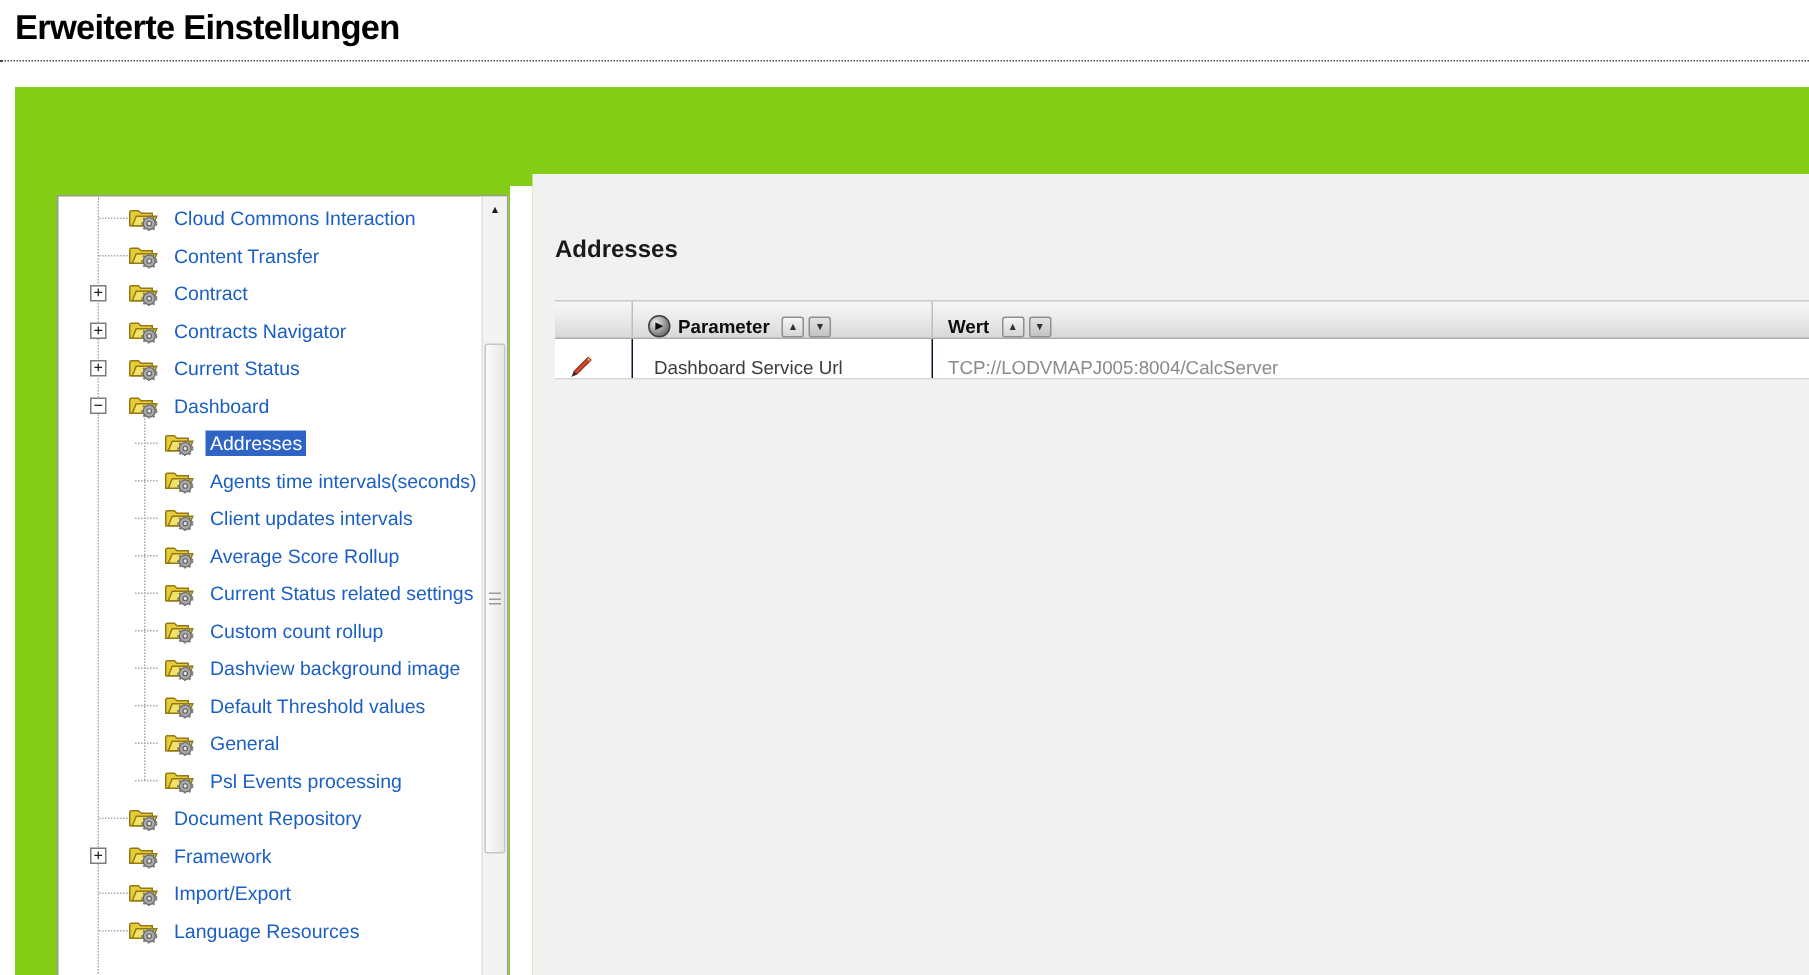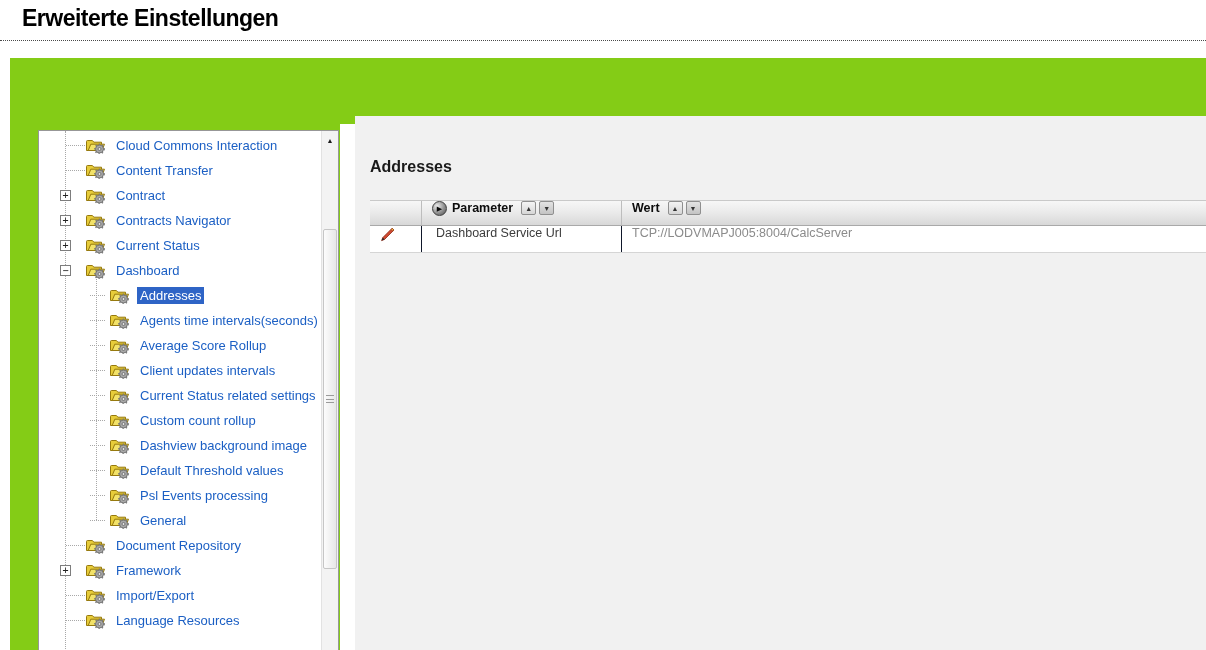--- a/index.html
+++ b/index.html
@@ -1,21 +1,21 @@
 <!DOCTYPE html>
 <html><head>
 <meta charset="utf-8">
 <style>
   * { margin:0; padding:0; box-sizing:border-box; }
   html,body { width:1206px; height:650px; overflow:hidden; background:#ffffff;
               font-family:"Liberation Sans", sans-serif; }
 
   
   .page-title { position:absolute; left:10px; top:5px; font-size:23px; font-weight:bold;
-                color:#000; letter-spacing:-0.5px;margin-left:12px; }
+                color:#000; letter-spacing:-0.5px; }
   .title-rule { position:absolute; left:0; top:40px; width:1206px; height:0;
                 border-bottom:1px dotted #4a4a4a; }
 
   
   .content-area { position:absolute; left:10px; top:58px; width:1196px; height:592px;
                   background:#84cc16; }
 
   
   .tree-panel { position:absolute; left:28px; top:72px; width:301px; height:600px;
                 background:#ffffff; border:1px solid #979797; overflow:hidden; }
@@ -54,21 +54,21 @@
   
   .right-panel { position:absolute; left:345px; top:58px; width:861px; height:592px;
                  background:#f1f1f1; }
   .panel-title { position:absolute; left:15px; top:42px; font-size:16px; font-weight:bold;
                  color:#1a1a1a; }
   .grid { position:absolute; left:15px; top:84px; width:846px; }
   .grid-header { display:flex; height:26px; align-items:stretch;
                  background:linear-gradient(180deg,#f7f7f7 0%,#ebebeb 45%,#d8d8d8 100%);
                  border-top:1px solid #c9c9c9; border-bottom:1px solid #a9a9a9; }
   .grid-row { display:flex; height:27px; background:#ffffff; border-bottom:1px solid #d5d5d5; }
-  .hc, .rc { display:flex; align-items:flex-start; }
+  .hc, .rc { display:flex; align-items:flex-end; }
   .c1 { flex:0 0 52px; }
   .c2 { flex:0 0 200px; }
   .c3 { flex:1 1 auto; }
   .hc.c1, .hc.c2 { border-right:1px solid #bdbdbd; }
   .rc.c1, .rc.c2 { border-right:1px solid #0f172a; }
   .hc.c2 { padding-left:10px; }
   .hc.c3 { padding-left:10px; }
   .hdr-label { font-size:12.5px; font-weight:bold; color:#0d0d0d; margin:0 8px 0 5px; }
   .hc.c3 .hdr-label { margin-left:0; }
   .group-btn { width:15px; height:15px; border-radius:50%;
@@ -197,44 +197,44 @@
         <div class="tree-row lvl1">
 
     <span class="hstub"></span>
     <svg class="folder-svg" width="21" height="17" viewBox="0 0 21 17">
       <path d="M1.5 13.5 V4.5 Q1.5 3.5 2.5 3.5 H7.2 L9 5.2 H16.5 V13.5 Z" fill="#e7cc3a" stroke="#96790e" stroke-width="1"></path>
       <path d="M3.2 13.5 L5.8 7.2 H19.5 L17 13.5 Z" fill="#f2e268" stroke="#96790e" stroke-width="1"></path>
       <circle cx="14.5" cy="12" r="4" fill="#a9a9a9" stroke="#636363" stroke-width="0.8"></circle>
       <circle cx="14.5" cy="12" r="4.6" fill="none" stroke="#7a7a7a" stroke-width="1.6" stroke-dasharray="1.3 2.1"></circle>
       <circle cx="14.5" cy="12" r="1.5" fill="#e3e3e3" stroke="#636363" stroke-width="0.8"></circle>
     </svg>
+    <span class="t-label">Client updates intervals</span>
+  </div>
+        <div class="tree-row lvl1">
+
+    <span class="hstub"></span>
+    <svg class="folder-svg" width="21" height="17" viewBox="0 0 21 17">
+      <path d="M1.5 13.5 V4.5 Q1.5 3.5 2.5 3.5 H7.2 L9 5.2 H16.5 V13.5 Z" fill="#e7cc3a" stroke="#96790e" stroke-width="1"></path>
+      <path d="M3.2 13.5 L5.8 7.2 H19.5 L17 13.5 Z" fill="#f2e268" stroke="#96790e" stroke-width="1"></path>
+      <circle cx="14.5" cy="12" r="4" fill="#a9a9a9" stroke="#636363" stroke-width="0.8"></circle>
+      <circle cx="14.5" cy="12" r="4.6" fill="none" stroke="#7a7a7a" stroke-width="1.6" stroke-dasharray="1.3 2.1"></circle>
+      <circle cx="14.5" cy="12" r="1.5" fill="#e3e3e3" stroke="#636363" stroke-width="0.8"></circle>
+    </svg>
     <span class="t-label">Average Score Rollup</span>
   </div>
         <div class="tree-row lvl1">
 
     <span class="hstub"></span>
     <svg class="folder-svg" width="21" height="17" viewBox="0 0 21 17">
       <path d="M1.5 13.5 V4.5 Q1.5 3.5 2.5 3.5 H7.2 L9 5.2 H16.5 V13.5 Z" fill="#e7cc3a" stroke="#96790e" stroke-width="1"></path>
       <path d="M3.2 13.5 L5.8 7.2 H19.5 L17 13.5 Z" fill="#f2e268" stroke="#96790e" stroke-width="1"></path>
       <circle cx="14.5" cy="12" r="4" fill="#a9a9a9" stroke="#636363" stroke-width="0.8"></circle>
       <circle cx="14.5" cy="12" r="4.6" fill="none" stroke="#7a7a7a" stroke-width="1.6" stroke-dasharray="1.3 2.1"></circle>
       <circle cx="14.5" cy="12" r="1.5" fill="#e3e3e3" stroke="#636363" stroke-width="0.8"></circle>
     </svg>
-    <span class="t-label">Client updates intervals</span>
-  </div>
-        <div class="tree-row lvl1">
-
-    <span class="hstub"></span>
-    <svg class="folder-svg" width="21" height="17" viewBox="0 0 21 17">
-      <path d="M1.5 13.5 V4.5 Q1.5 3.5 2.5 3.5 H7.2 L9 5.2 H16.5 V13.5 Z" fill="#e7cc3a" stroke="#96790e" stroke-width="1"></path>
-      <path d="M3.2 13.5 L5.8 7.2 H19.5 L17 13.5 Z" fill="#f2e268" stroke="#96790e" stroke-width="1"></path>
-      <circle cx="14.5" cy="12" r="4" fill="#a9a9a9" stroke="#636363" stroke-width="0.8"></circle>
-      <circle cx="14.5" cy="12" r="4.6" fill="none" stroke="#7a7a7a" stroke-width="1.6" stroke-dasharray="1.3 2.1"></circle>
-      <circle cx="14.5" cy="12" r="1.5" fill="#e3e3e3" stroke="#636363" stroke-width="0.8"></circle>
-    </svg>
     <span class="t-label">Current Status related settings</span>
   </div>
         <div class="tree-row lvl1">
 
     <span class="hstub"></span>
     <svg class="folder-svg" width="21" height="17" viewBox="0 0 21 17">
       <path d="M1.5 13.5 V4.5 Q1.5 3.5 2.5 3.5 H7.2 L9 5.2 H16.5 V13.5 Z" fill="#e7cc3a" stroke="#96790e" stroke-width="1"></path>
       <path d="M3.2 13.5 L5.8 7.2 H19.5 L17 13.5 Z" fill="#f2e268" stroke="#96790e" stroke-width="1"></path>
       <circle cx="14.5" cy="12" r="4" fill="#a9a9a9" stroke="#636363" stroke-width="0.8"></circle>
       <circle cx="14.5" cy="12" r="4.6" fill="none" stroke="#7a7a7a" stroke-width="1.6" stroke-dasharray="1.3 2.1"></circle>
@@ -269,33 +269,33 @@
         <div class="tree-row lvl1">
 
     <span class="hstub"></span>
     <svg class="folder-svg" width="21" height="17" viewBox="0 0 21 17">
       <path d="M1.5 13.5 V4.5 Q1.5 3.5 2.5 3.5 H7.2 L9 5.2 H16.5 V13.5 Z" fill="#e7cc3a" stroke="#96790e" stroke-width="1"></path>
       <path d="M3.2 13.5 L5.8 7.2 H19.5 L17 13.5 Z" fill="#f2e268" stroke="#96790e" stroke-width="1"></path>
       <circle cx="14.5" cy="12" r="4" fill="#a9a9a9" stroke="#636363" stroke-width="0.8"></circle>
       <circle cx="14.5" cy="12" r="4.6" fill="none" stroke="#7a7a7a" stroke-width="1.6" stroke-dasharray="1.3 2.1"></circle>
       <circle cx="14.5" cy="12" r="1.5" fill="#e3e3e3" stroke="#636363" stroke-width="0.8"></circle>
     </svg>
+    <span class="t-label">General</span>
+  </div>
+        <div class="tree-row lvl1">
+
+    <span class="hstub"></span>
+    <svg class="folder-svg" width="21" height="17" viewBox="0 0 21 17">
+      <path d="M1.5 13.5 V4.5 Q1.5 3.5 2.5 3.5 H7.2 L9 5.2 H16.5 V13.5 Z" fill="#e7cc3a" stroke="#96790e" stroke-width="1"></path>
+      <path d="M3.2 13.5 L5.8 7.2 H19.5 L17 13.5 Z" fill="#f2e268" stroke="#96790e" stroke-width="1"></path>
+      <circle cx="14.5" cy="12" r="4" fill="#a9a9a9" stroke="#636363" stroke-width="0.8"></circle>
+      <circle cx="14.5" cy="12" r="4.6" fill="none" stroke="#7a7a7a" stroke-width="1.6" stroke-dasharray="1.3 2.1"></circle>
+      <circle cx="14.5" cy="12" r="1.5" fill="#e3e3e3" stroke="#636363" stroke-width="0.8"></circle>
+    </svg>
     <span class="t-label">Psl Events processing</span>
-  </div>
-        <div class="tree-row lvl1">
-
-    <span class="hstub"></span>
-    <svg class="folder-svg" width="21" height="17" viewBox="0 0 21 17">
-      <path d="M1.5 13.5 V4.5 Q1.5 3.5 2.5 3.5 H7.2 L9 5.2 H16.5 V13.5 Z" fill="#e7cc3a" stroke="#96790e" stroke-width="1"></path>
-      <path d="M3.2 13.5 L5.8 7.2 H19.5 L17 13.5 Z" fill="#f2e268" stroke="#96790e" stroke-width="1"></path>
-      <circle cx="14.5" cy="12" r="4" fill="#a9a9a9" stroke="#636363" stroke-width="0.8"></circle>
-      <circle cx="14.5" cy="12" r="4.6" fill="none" stroke="#7a7a7a" stroke-width="1.6" stroke-dasharray="1.3 2.1"></circle>
-      <circle cx="14.5" cy="12" r="1.5" fill="#e3e3e3" stroke="#636363" stroke-width="0.8"></circle>
-    </svg>
-    <span class="t-label">General</span>
   </div>
         <div class="tree-row lvl0">
 
     <span class="hstub"></span>
     <svg class="folder-svg" width="21" height="17" viewBox="0 0 21 17">
       <path d="M1.5 13.5 V4.5 Q1.5 3.5 2.5 3.5 H7.2 L9 5.2 H16.5 V13.5 Z" fill="#e7cc3a" stroke="#96790e" stroke-width="1"></path>
       <path d="M3.2 13.5 L5.8 7.2 H19.5 L17 13.5 Z" fill="#f2e268" stroke="#96790e" stroke-width="1"></path>
       <circle cx="14.5" cy="12" r="4" fill="#a9a9a9" stroke="#636363" stroke-width="0.8"></circle>
       <circle cx="14.5" cy="12" r="4.6" fill="none" stroke="#7a7a7a" stroke-width="1.6" stroke-dasharray="1.3 2.1"></circle>
       <circle cx="14.5" cy="12" r="1.5" fill="#e3e3e3" stroke="#636363" stroke-width="0.8"></circle>

